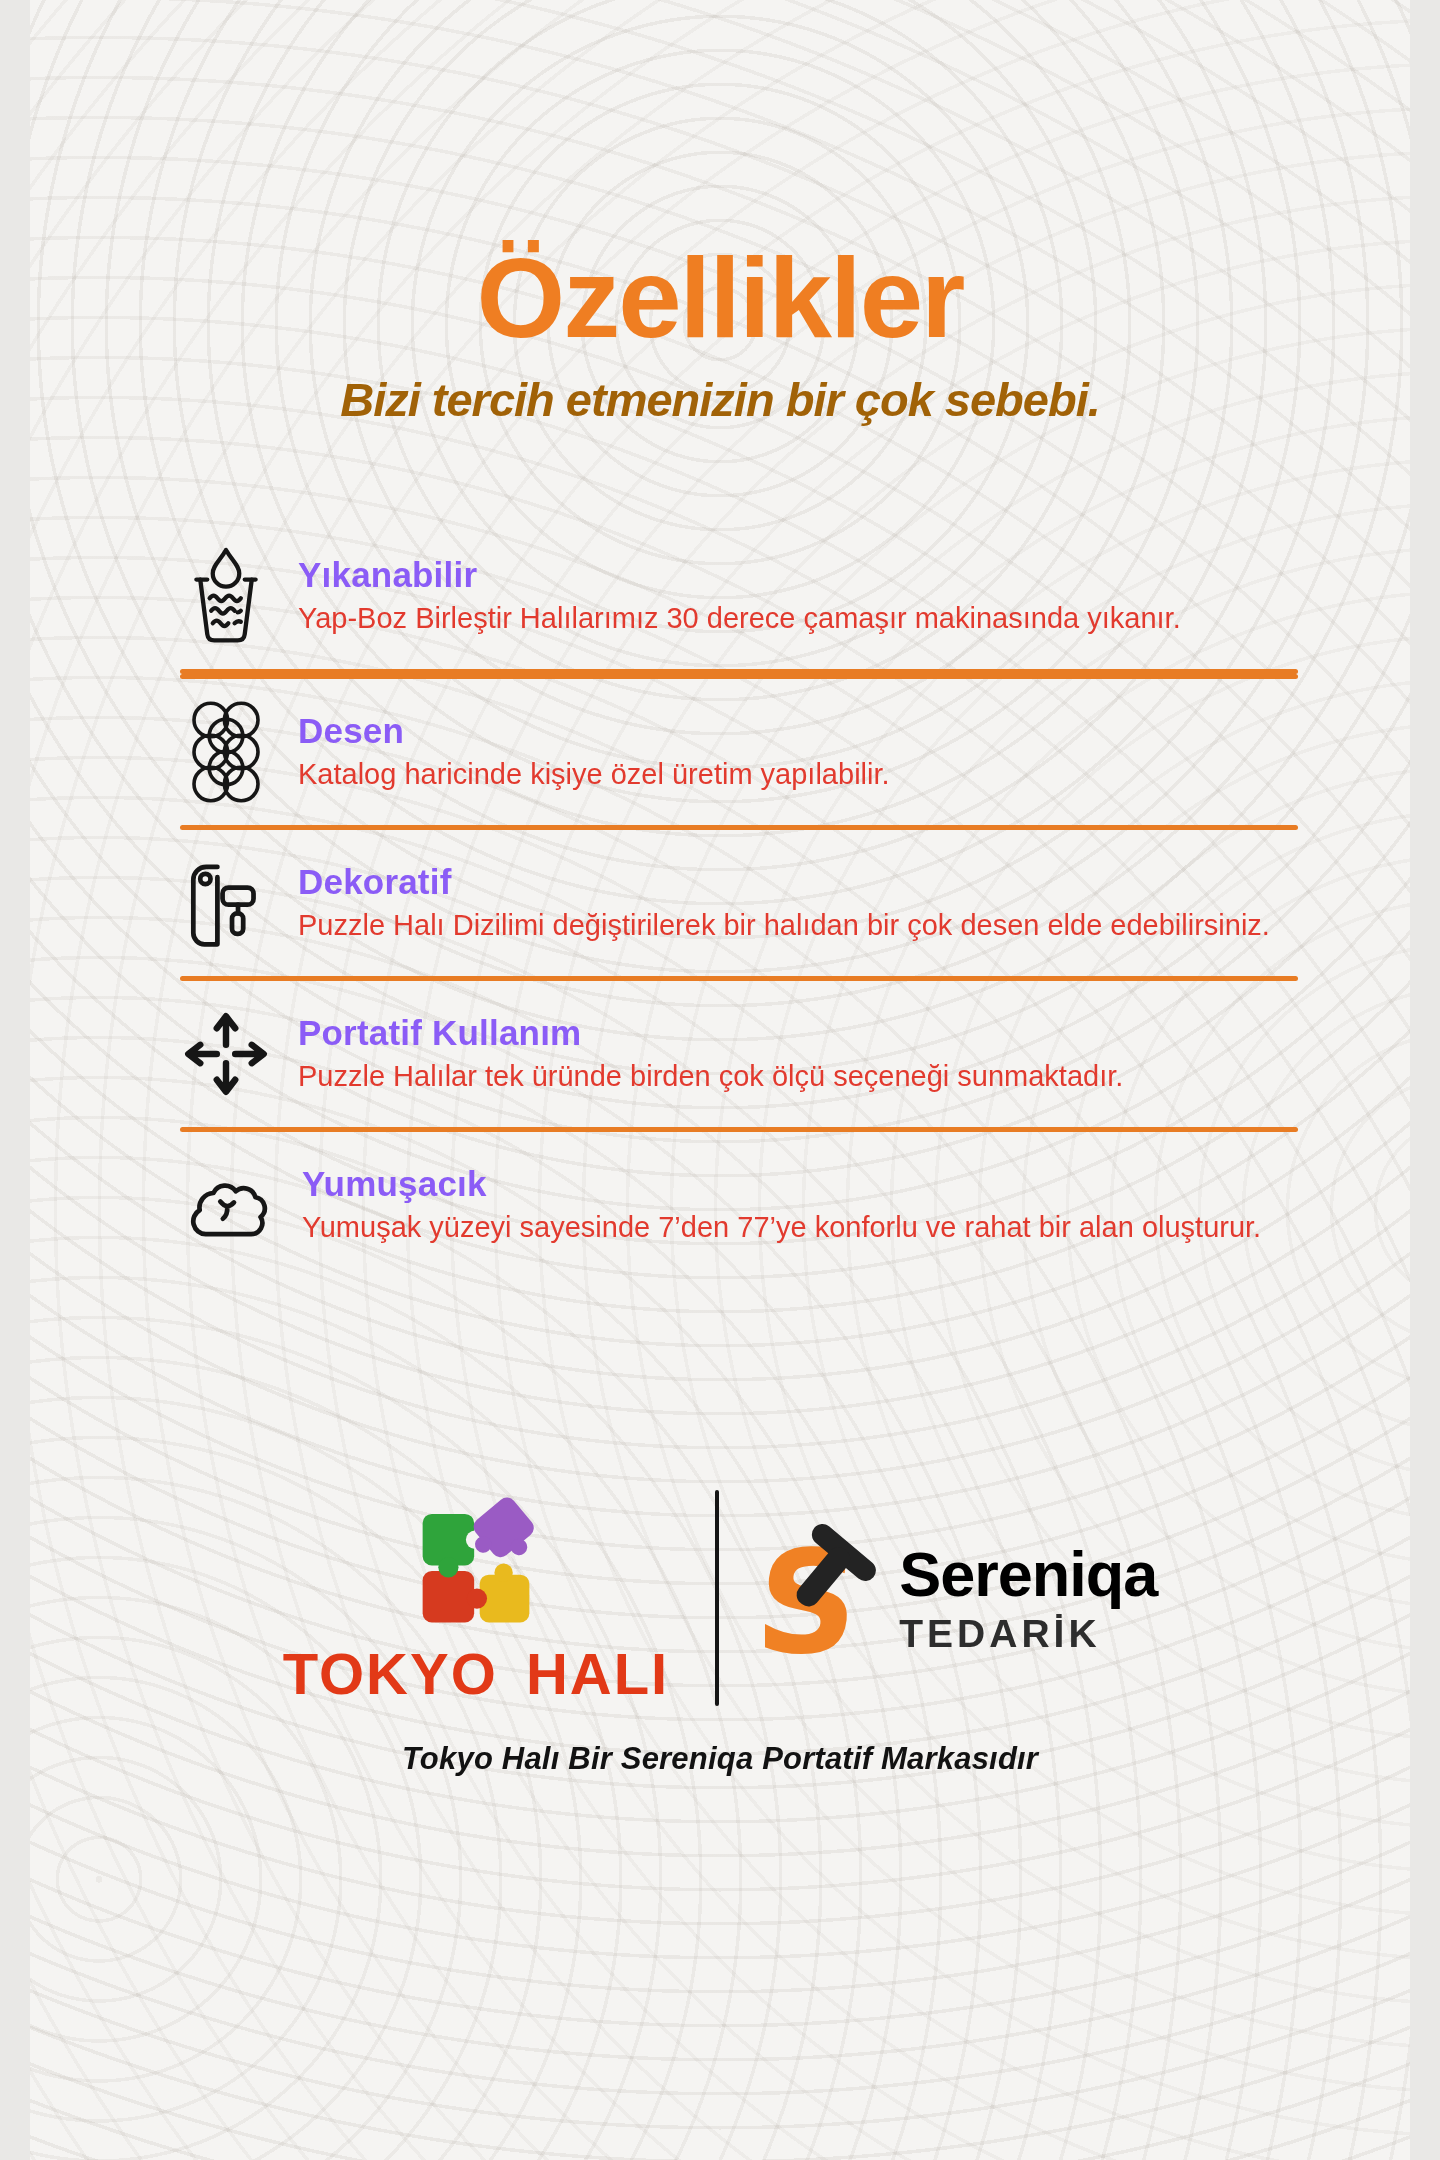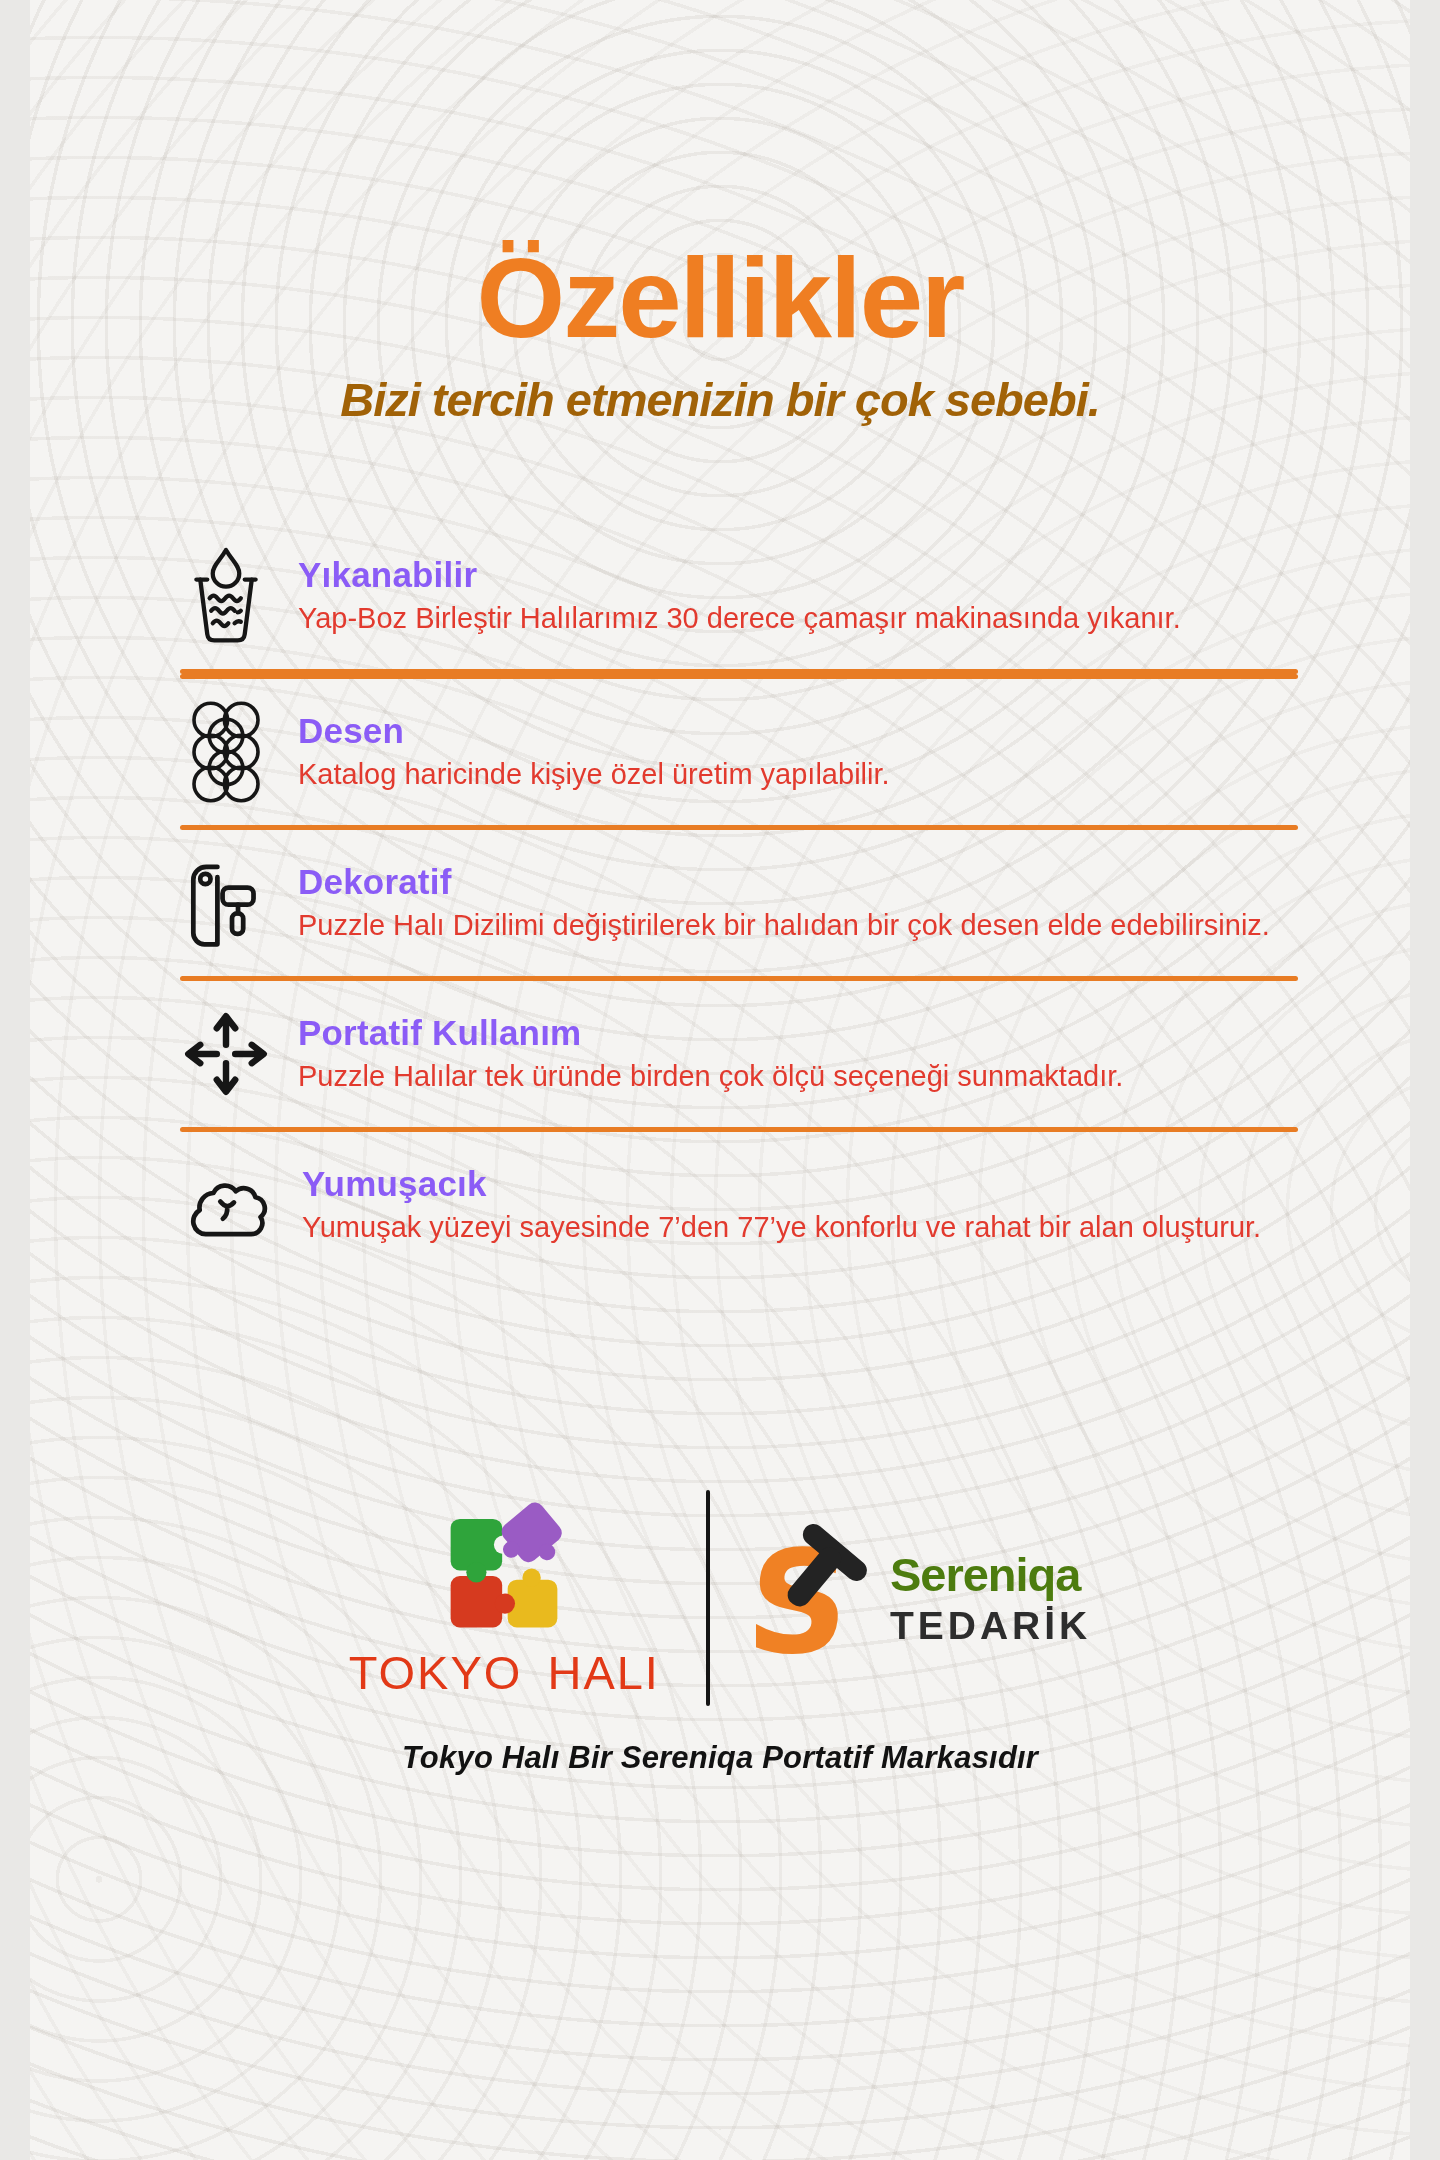--- a/index.html
+++ b/index.html
@@ -43,27 +43,27 @@
   .feature-desc{
     margin-top:6px; font-size:29px; font-weight:500; color:#E23A2E; line-height:1.2;
   }
   .rule{height:5px; background:#E87C24; border-radius:3px; width:100%;}
 
   
   .footer{margin-top:212px;}
   .logos{display:flex; align-items:center; justify-content:center; gap:46px;}
   .tokyo-logo{display:flex; flex-direction:column; align-items:center;}
   .tokyo-wordmark{
-    margin-top:8px; font-size:47px; font-weight:400; color:#E23917;
+    margin-top:8px; font-size:58px; font-weight:700; color:#E23917;
     letter-spacing:2px; word-spacing:10px;
   }
   .logo-separator{width:4px; height:216px; background:#151515; border-radius:2px;}
   .sereniqa-logo{display:flex; align-items:center; gap:18px;}
   .sereniqa-text{display:flex; flex-direction:column; align-items:flex-start;}
-  .sereniqa-name{font-size:47px; font-weight:800; color:#4d7c0f; letter-spacing:-1px; line-height:1;}
+  .sereniqa-name{font-size:63px; font-weight:800; color:#000000; letter-spacing:-1px; line-height:1;}
   .sereniqa-sub{margin-top:8px; font-size:39px; font-weight:800; color:#2D2D2D; letter-spacing:4px; line-height:1;}
   .slogan{
     margin-top:34px; text-align:center; font-size:31px; font-weight:700; font-style:italic;
     color:#121212; letter-spacing:0.2px;
   }
 </style>
 </head>
 <body>
 
 <div class="page">

